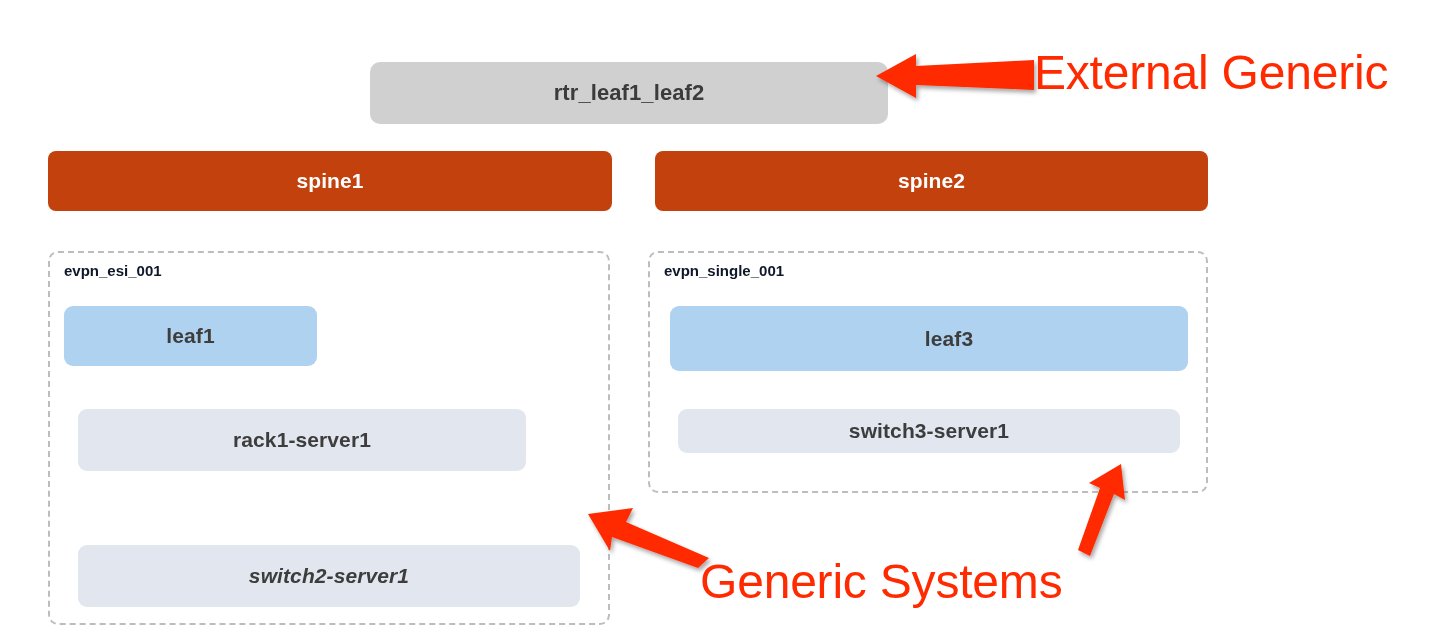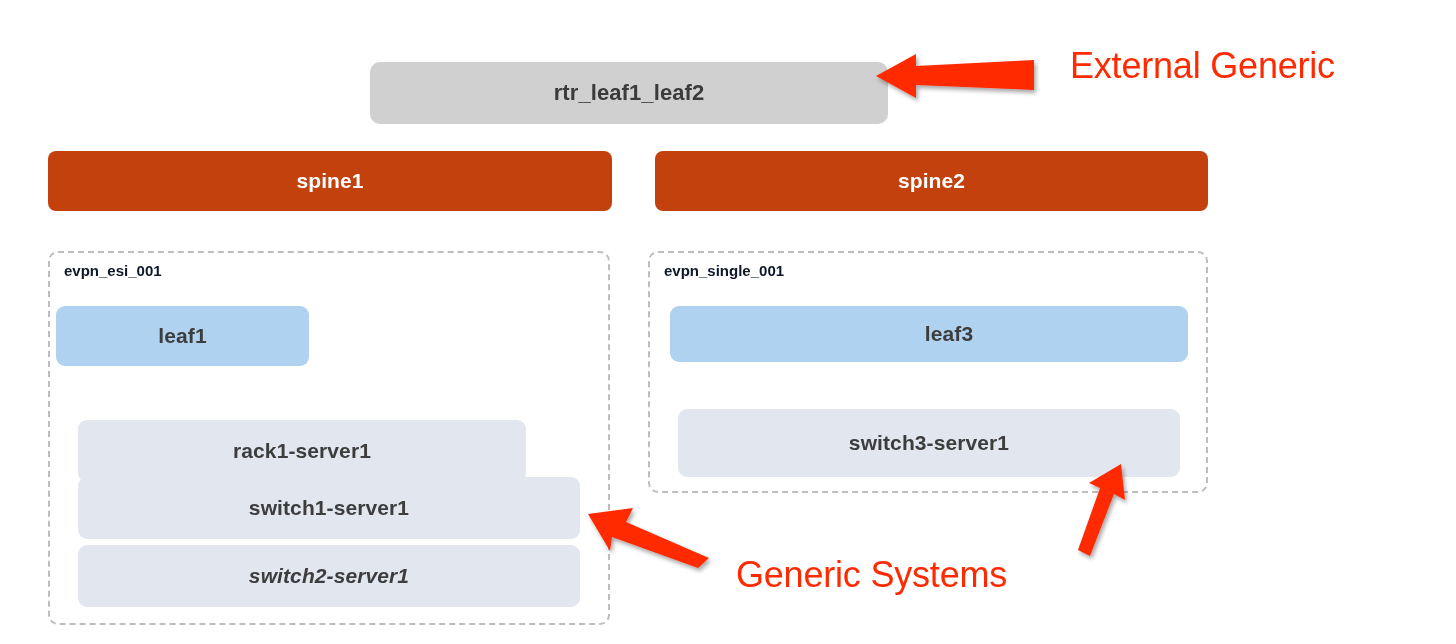--- a/index.html
+++ b/index.html
@@ -80,26 +80,25 @@
     font-size: 15px;
     font-weight: bold;
     color: #0f172a;
     white-space: nowrap;
   }
 
   
   .annotation {
     position: absolute;
     color: #ff2a00;
-    font-size: 36px;
+    font-size: 48px;
     font-family: "Liberation Sans", sans-serif;
     font-weight: normal;
     white-space: nowrap;
     letter-spacing: -0.2px;
-    padding-left: 36px;
   }
   .arrow-svg {
     position: absolute;
     overflow: visible;
     pointer-events: none;
   }
 </style>
 </head>
 <body>
 
@@ -114,46 +113,43 @@
   </div>
 
   <div class="node spine" style="left:655px; top:151px; width:553px; height:60px;">
     <span>spine2</span>
   </div>
 
   <div class="rack-group" style="left:48px; top:251px; width:562px; height:374px;">
     <div class="rack-label">evpn_esi_001</div>
   </div>
 
-  <div class="node leaf" style="left:56px; top:306px; width:253px; height:60px;">
+  <div class="node leaf" style="left:64px; top:306px; width:253px; height:60px;">
     <span>leaf1</span>
   </div>
 
 
-  <div class="node server" style="left:78px; top:420px; width:448px; height:62px;">
+  <div class="node server" style="left:78px; top:409px; width:448px; height:62px;">
     <span>rack1-server1</span>
   </div>
 
-  <div class="node server" style="left:78px; top:477px; width:502px; height:62px;">
-    <span>switch1-server1</span>
-  </div>
 
   <div class="node server" style="left:78px; top:545px; width:502px; height:62px;font-style:italic;">
     <span>switch2-server1</span>
   </div>
 
   <div class="rack-group" style="left:648px; top:251px; width:560px; height:242px;">
     <div class="rack-label">evpn_single_001</div>
   </div>
 
-  <div class="node leaf" style="left:670px; top:306px; width:518px; height:56px;padding-left:40px;">
+  <div class="node leaf" style="left:670px; top:306px; width:518px; height:65px;padding-left:40px;">
     <span>leaf3</span>
   </div>
 
-  <div class="node server" style="left:678px; top:409px; width:502px; height:68px;">
+  <div class="node server" style="left:678px; top:409px; width:502px; height:44px;">
     <span>switch3-server1</span>
   </div>
 
   <svg class="arrow-svg" style="left:860px; top:40px; width:190px; height:70px;" viewBox="0 0 190 70">
     <defs>
       <filter id="shd1" x="-30%" y="-30%" width="170%" height="190%">
         <feDropShadow dx="2" dy="3" stdDeviation="2.2" flood-color="#000000" flood-opacity="0.35"></feDropShadow>
       </filter>
     </defs>
     <g filter="url(#shd1)">

